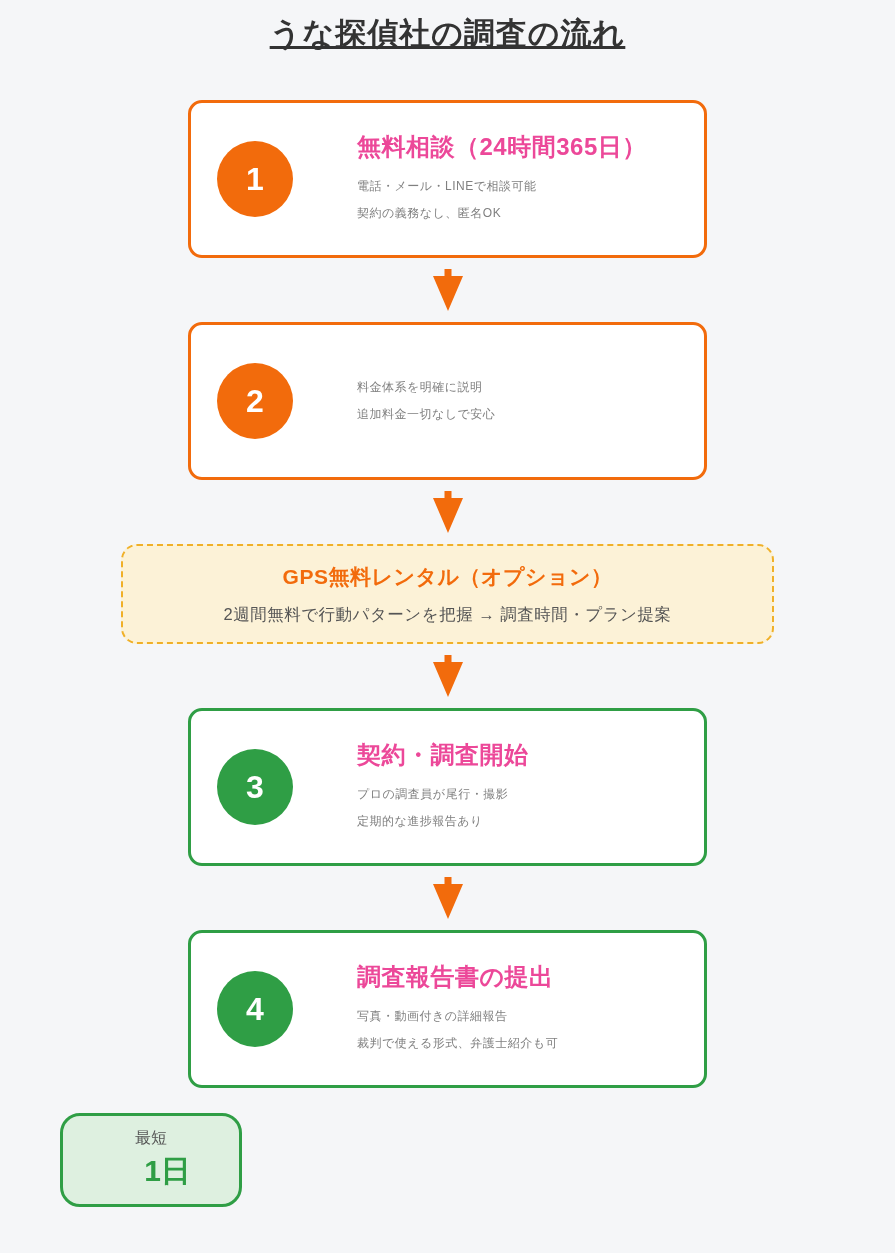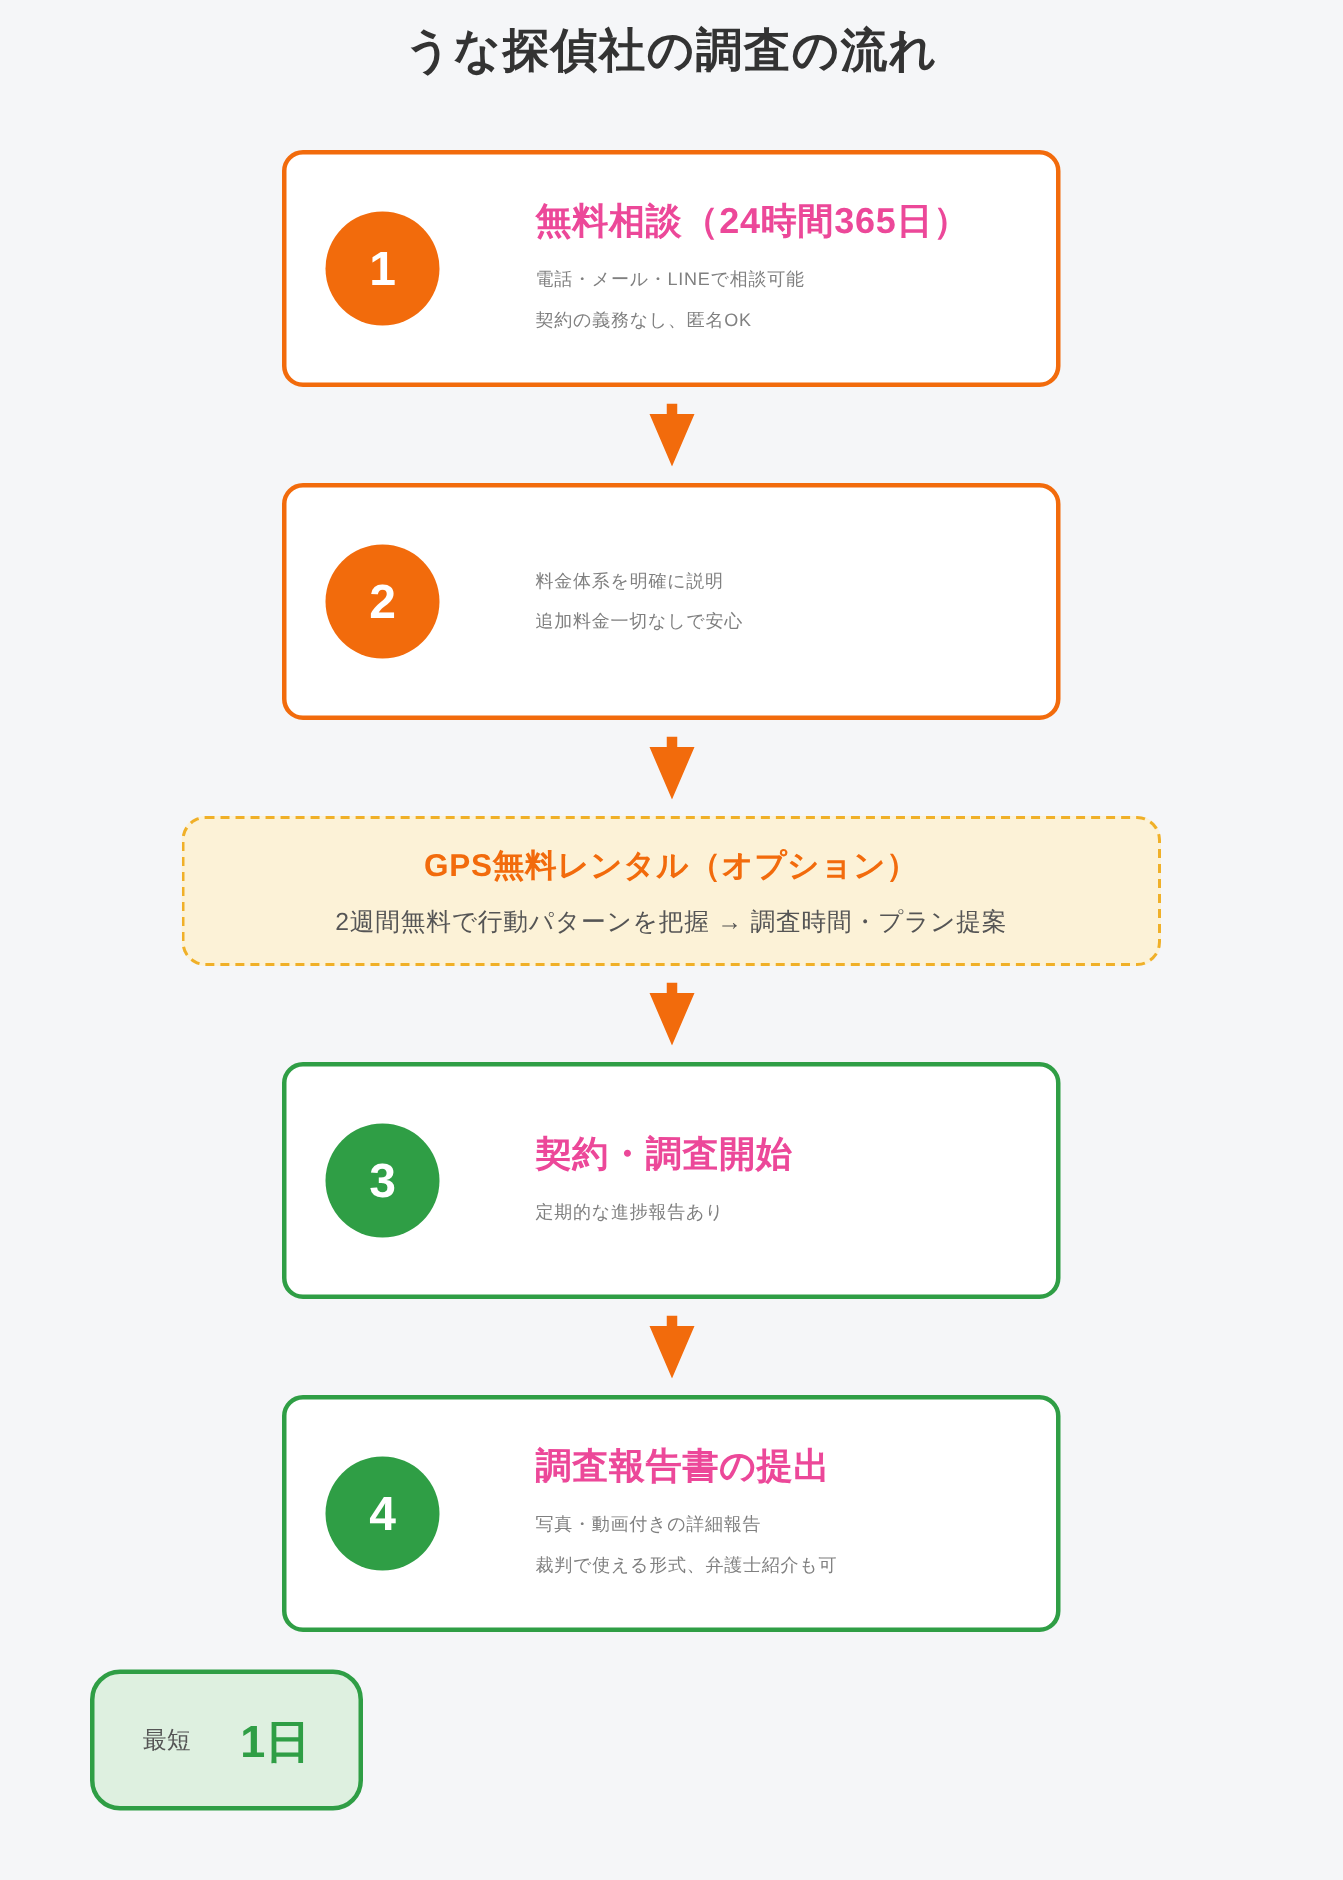--- a/index.html
+++ b/index.html
@@ -16,20 +16,21 @@
     overflow: hidden;
   }
   .main-title {
     padding-top: 14px;
     text-align: center;
     font-size: 31px;
     line-height: 40px;
     font-weight: bold;
     color: #333333;
     letter-spacing: 1px;
+    text-decoration: underline;
   }
   .flow {
     margin-top: 46px;
     display: flex;
     flex-direction: column;
     align-items: center;
   }
   .step-box {
     box-sizing: border-box;
     width: 519px;
@@ -102,21 +103,21 @@
     position: absolute;
     box-sizing: border-box;
     left: 60px;
     top: 1113px;
     width: 182px;
     height: 94px;
     background: #DEF0E0;
     border: 3px solid #2F9E45;
     border-radius: 20px;
     display: flex;
-    flex-direction: row;
+    flex-direction: column;
     align-items: center;
     justify-content: center;
   }
   .duration-label {
     font-size: 16px;
     color: #555555;
   }
   .duration-value {
     margin-top: 2px;
     font-size: 30px;
@@ -171,20 +172,21 @@
     <div class="arrow-wrap">
       <svg width="34" height="42" viewBox="0 0 34 42">
           <path d="M13.5 0 H20.5 V7 H32 L17 42 L2 7 H13.5 Z" fill="#F26B0C"></path>
         </svg>
     </div>
 
     <div class="step-box green">
       <div class="step-circle">3</div>
       <div class="step-text">
         <div class="step-title">契約・調査開始</div>
+        <div class="step-line">プロの調査員が尾行・撮影</div>
         <div class="step-line">定期的な進捗報告あり</div>
       </div>
     </div>
 
     <div class="arrow-wrap">
       <svg width="34" height="42" viewBox="0 0 34 42">
           <path d="M13.5 0 H20.5 V7 H32 L17 42 L2 7 H13.5 Z" fill="#F26B0C"></path>
         </svg>
     </div>
 

